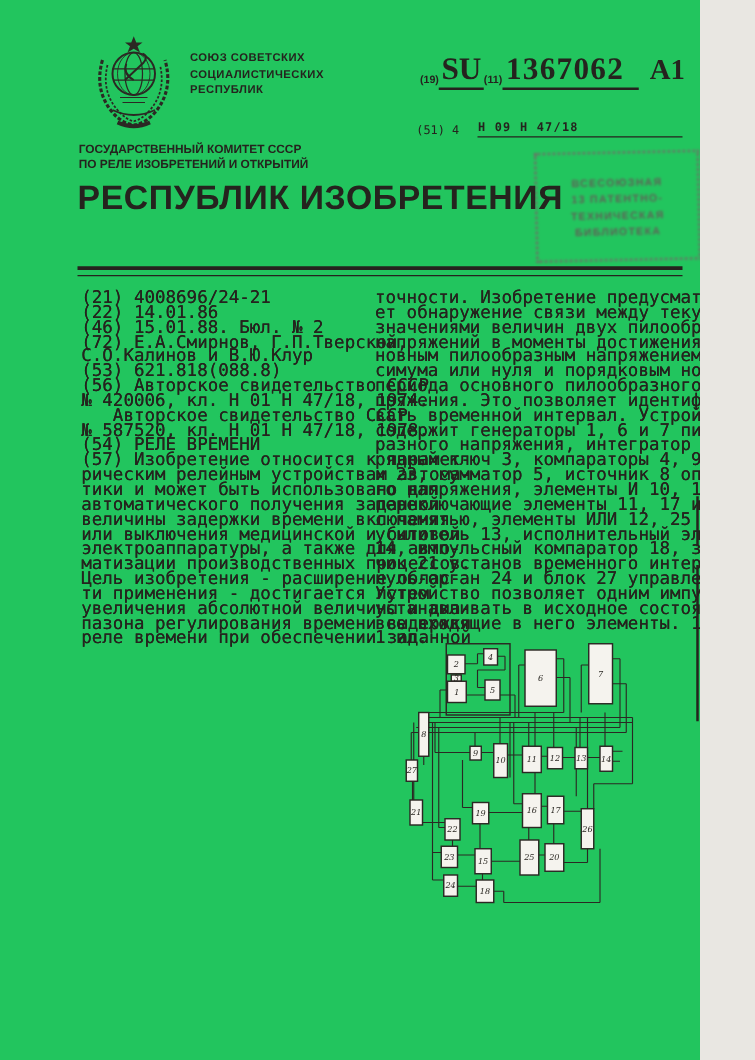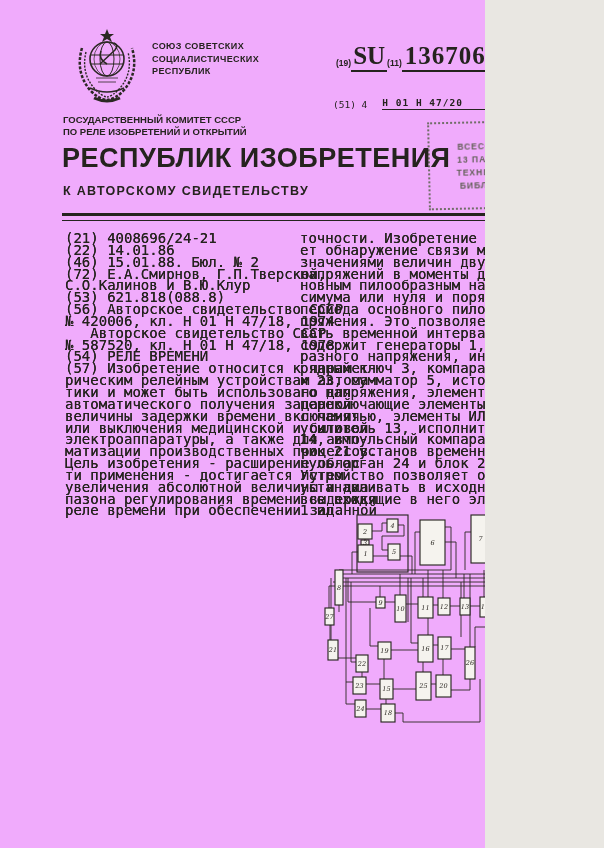--- a/index.html
+++ b/index.html
@@ -1,17 +1,17 @@
 <!DOCTYPE html>
 <html><head>
 <meta charset="utf-8">
 <style>
   html,body{margin:0;padding:0;}
   body{width:604px;height:848px;background:#e9e7e2;font-family:"Liberation Sans",sans-serif;}
-  .page{position:relative;width:485px;height:848px;background:#f0abfc;color:#25231e;overflow:hidden;}
+  .page{position:relative;width:560px;height:848px;background:#22c55e;color:#25231e;overflow:hidden;}
   .abs{position:absolute;}
   
   .country{left:152px;top:40px;font-size:9px;font-weight:bold;line-height:12.5px;letter-spacing:.4px;white-space:pre;}
   .committee{left:63px;top:114px;font-size:9.5px;font-weight:bold;line-height:12px;white-space:pre;}
   .su-line{left:336px;top:42px;width:212px;display:flex;align-items:baseline;}
   .code-small{font-size:8.5px;font-weight:bold;align-self:flex-end;padding-bottom:4px;}
   .su-big{font-family:"Liberation Serif",serif;font-weight:bold;font-size:25px;border-bottom:2px solid #25231e;padding:0 2px;}
   .num-big{font-family:"Liberation Serif",serif;font-weight:bold;font-size:25px;border-bottom:2px solid #25231e;padding:0 12px 0 3px;letter-spacing:1px;}
   .kind-big{font-family:"Liberation Serif",serif;font-weight:bold;font-size:23px;margin-left:auto;}
   .ipc-line{left:333px;top:97px;width:213px;display:flex;align-items:flex-end;font-family:"DejaVu Sans Mono",monospace;font-size:9.5px;}
@@ -74,32 +74,31 @@
   <div class="abs su-line">
     <span class="code-small">(19)</span>
     <span class="su-big">SU</span>
     <span class="code-small">(11)</span>
     <span class="num-big">1367062</span>
     <span class="kind-big">А1</span>
   </div>
 
   <div class="abs ipc-line">
     <span class="ipc-prefix">(51) 4</span>
-    <span class="ipc-code">Н 01 Н 47/20</span>
+    <span class="ipc-code">Н 09 Н 47/18</span>
   </div>
 
   <div class="abs stamp">
     <div>ВСЕСОЮЗНАЯ</div>
     <div>13  ПАТЕНТНО-</div>
     <div>ТЕХНИЧЕСКАЯ</div>
     <div>БИБЛИОТЕКА</div>
   </div>
 
   <div class="abs doc-title">РЕСПУБЛИК ИЗОБРЕТЕНИЯ</div>
-  <div class="abs doc-subtitle">К АВТОРСКОМУ СВИДЕТЕЛЬСТВУ</div>
   <div class="abs double-rule"></div>
 
   <div class="abs col col-left">(21) 4008696/24-21
 (22) 14.01.86
 (46) 15.01.88. Бюл. № 2
 (72) Е.А.Смирнов, Г.П.Тверской,
 С.О.Калинов и В.Ю.Клур
 (53) 621.818(088.8)
 (56) Авторское свидетельство СССР
 № 420006, кл. Н 01 Н 47/18, 1974.

